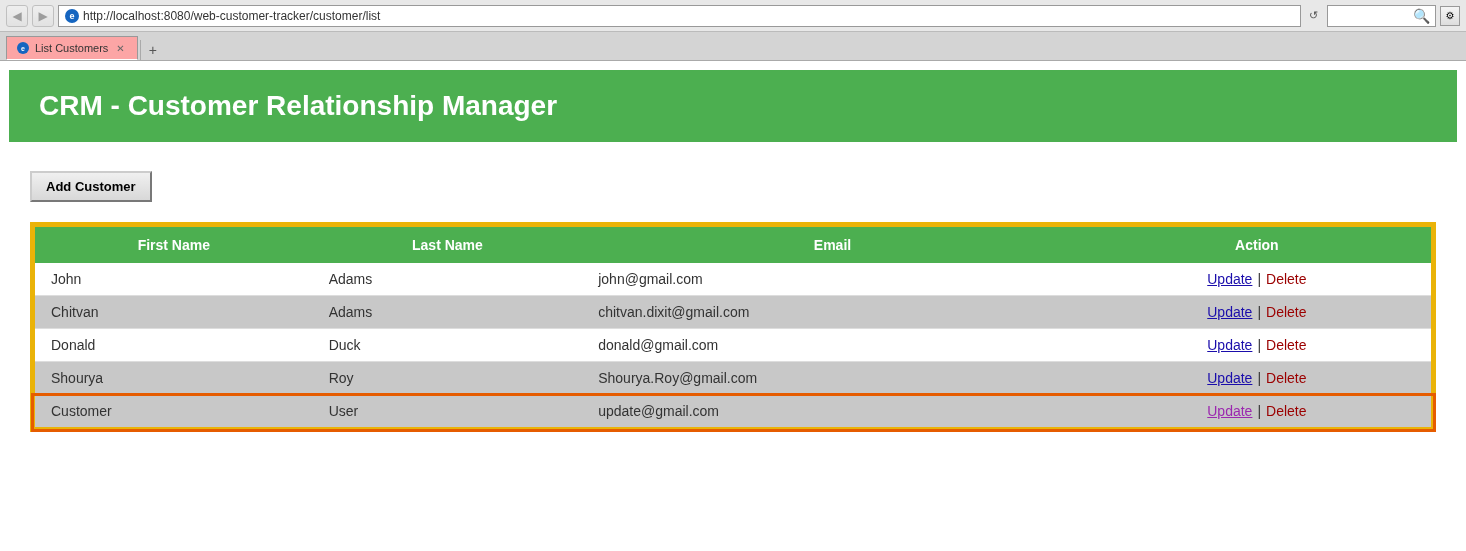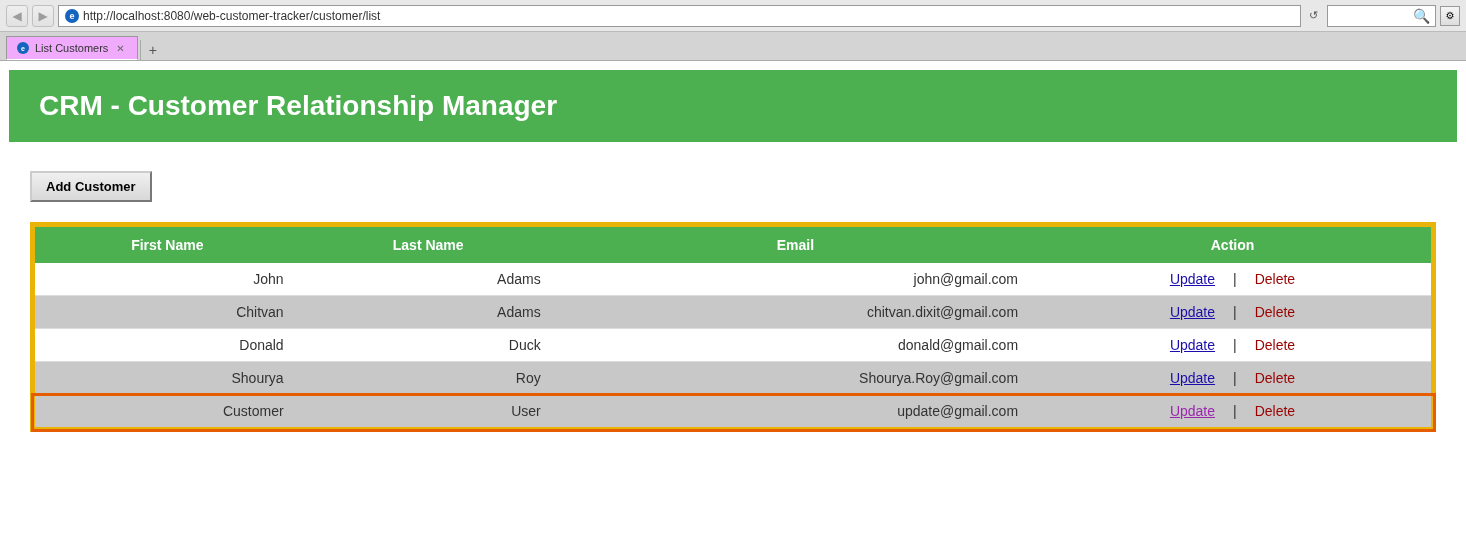--- a/index.html
+++ b/index.html
@@ -125,21 +125,21 @@
       border-bottom: none;
       padding: 3px 10px;
       font-size: 11px;
       color: #333;
       gap: 6px;
       height: 24px;
       cursor: pointer;
     }
 
     .tab.active {
-      background: #f0abfc;
+      background: #fca5a5;
       border-bottom: 1px solid #fff;
       z-index: 1;
     }
 
     .tab .tab-ie-icon {
       width: 12px;
       height: 12px;
       background: #1565c0;
       border-radius: 50%;
       display: inline-flex;
@@ -224,30 +224,30 @@
     .customer-table tbody tr:nth-child(odd) {
       background: #fff;
     }
 
     .customer-table tbody tr:nth-child(even) {
       background: #c8c8c8;
     }
 
     .customer-table tbody td {
       padding: 8px 16px;
-      text-align: right;
+      text-align: left;
       font-size: 14px;
       color: #333;
       border-bottom: 1px solid #ddd;
     }
 
     .action-links {
       display: flex;
       justify-content: center;
-      gap: 18px;
+      gap: 5px;
       align-items: center;
     }
 
     .action-links a.update {
       color: #1a0dab;
       text-decoration: underline;
       cursor: pointer;
     }
 
     .action-links a.delete {

